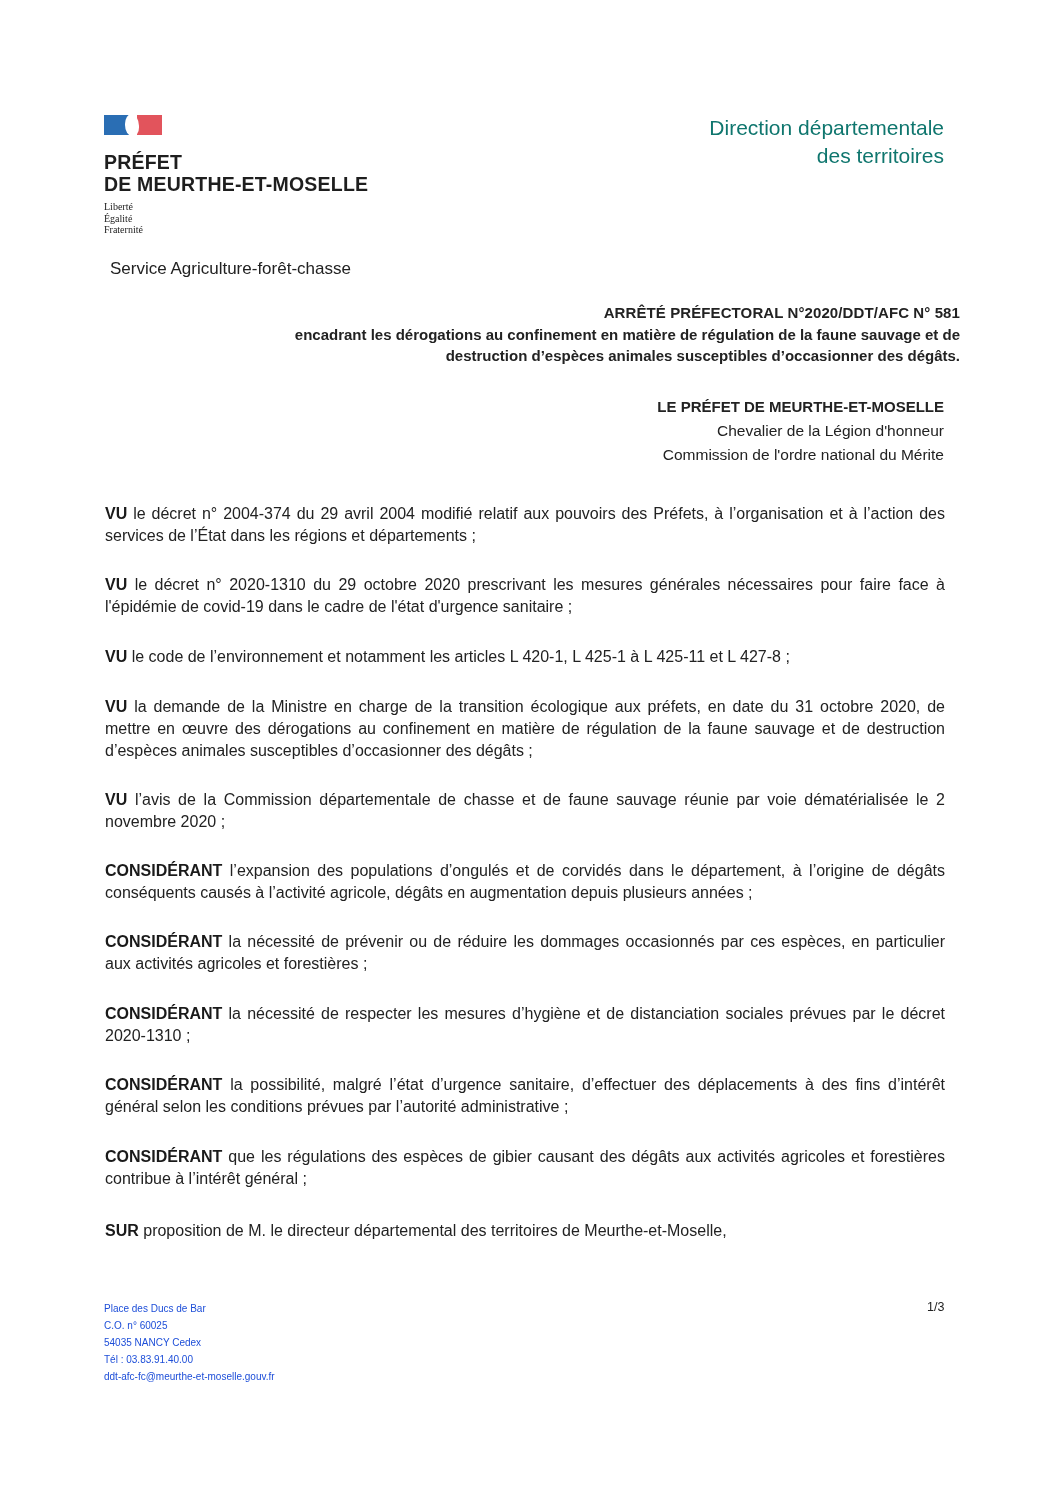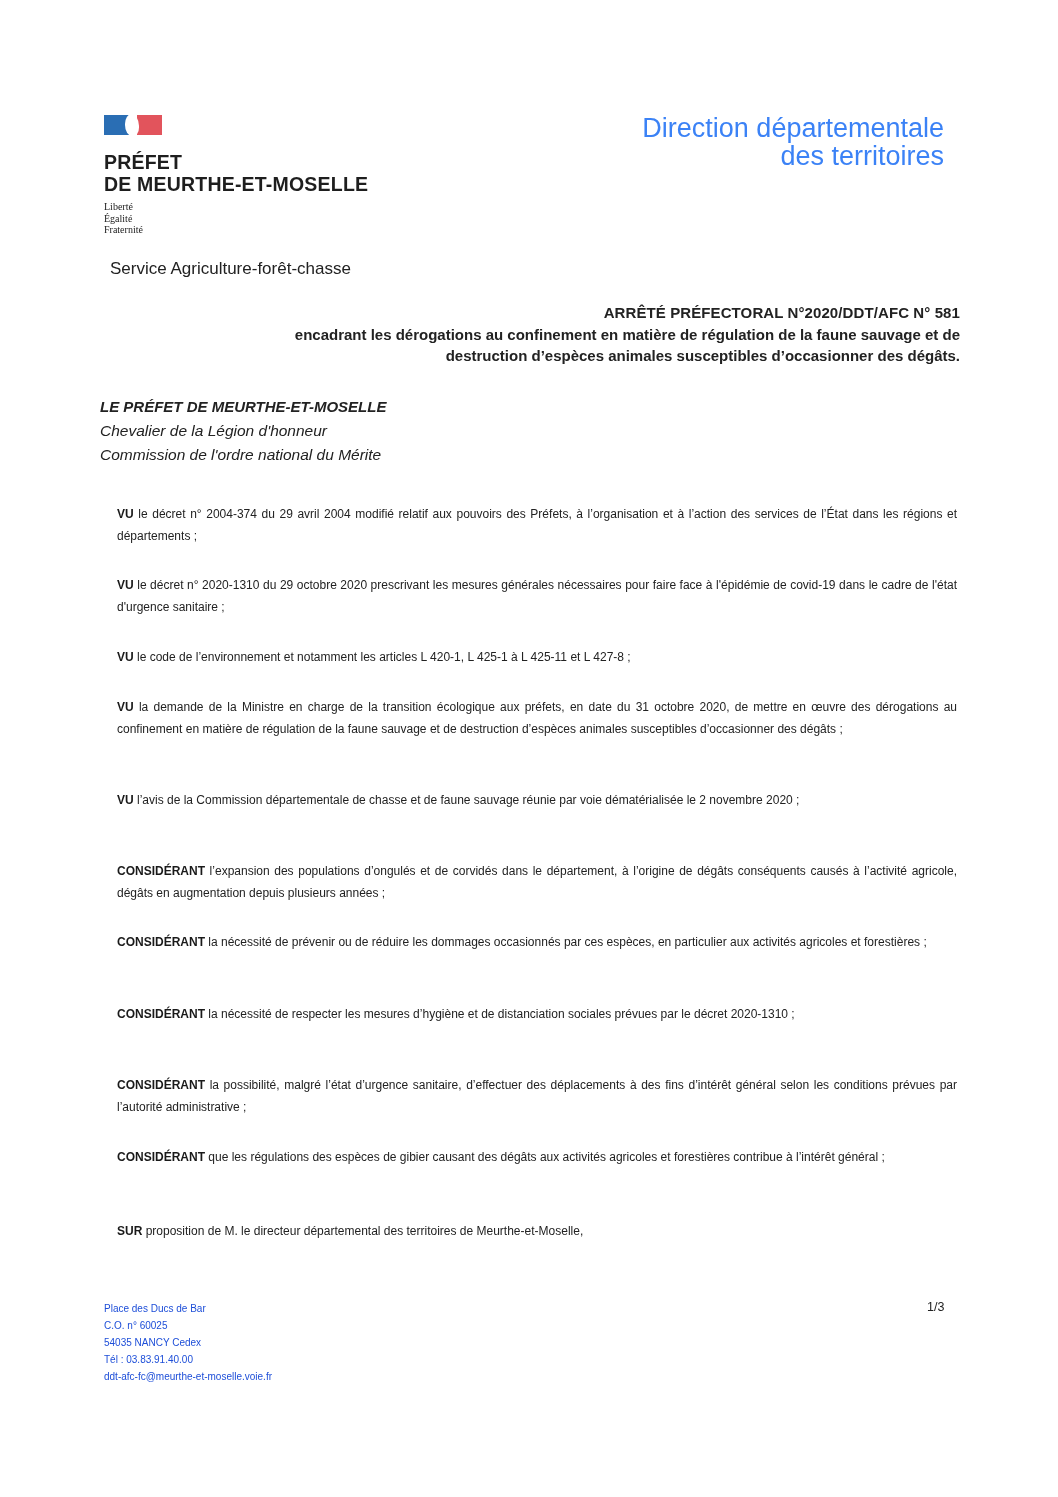--- a/index.html
+++ b/index.html
@@ -7,30 +7,30 @@
       width: 1058px; height: 1497px; position: relative; overflow: hidden;
       color: #222; font-family: "Liberation Sans", sans-serif;
     }
     .logo-block { position: absolute; left: 104px; top: 114px; }
     .flag { position: relative; width: 58px; height: 22px; }
     .flag .blue { position: absolute; left: 0; top: 1px; width: 27px; height: 20px; background: #2a6eb4; }
     .flag .red { position: absolute; left: 33px; top: 1px; width: 25px; height: 20px; background: #e2545c; }
     .flag .profile { position: absolute; left: 21px; top: 0; width: 14px; height: 22px; background: #fff; border-radius: 45% 55% 40% 50%; }
     .prefet-name { margin-top: 15px; font-weight: bold; font-size: 19.5px; line-height: 22px; color: #1e1e1e; letter-spacing: 0.2px; }
     .devise { margin-top: 6px; font-family: "Liberation Serif", serif; font-size: 10px; line-height: 11.5px; color: #222; }
-    .direction { position: absolute; right: 114px; top: 114px; text-align: right; font-size: 27px; line-height: 28px; color: #3b82f6; }
+    .direction { position: absolute; right: 114px; top: 114px; text-align: right; font-size: 21px; line-height: 28px; color: #0f766e; }
     .service { position: absolute; left: 110px; top: 259px; font-size: 17px; color: #222; }
     .title-block { position: absolute; left: 100px; width: 860px; top: 302px; text-align: right; font-family: Liberation Sans, sans-serif; }
     .arrete-title { font-weight: bold; font-size: 15px; line-height: 22px; letter-spacing: 0.1px; }
     .arrete-subtitle { font-weight: bold; font-size: 15px; line-height: 21px; }
-    .prefet-block { position: absolute; left: 100px; width: 860px; top: 395px; text-align: left; font-size: 15.5px; line-height: 24px; font-style: italic; }
+    .prefet-block { position: absolute; left: 84px; width: 860px; top: 395px; text-align: right; font-size: 15.5px; line-height: 24px; }
     .prefet-block .strong { font-weight: bold; font-size: 15px; }
     .body-par {
       position: absolute; left: 105px; width: 840px;
-      font-size: 12px; line-height: 22px; text-align: justify; color: #222; margin-left: 12px;
+      font-size: 16px; line-height: 22px; text-align: justify; color: #222;
     }
     .body-par b { font-weight: bold; color: #1a1a1a; }
     .footer-addr { position: absolute; left: 104px; top: 1300px; font-size: 10px; line-height: 17px; color: #1d4ed8; }
     .page-num { position: absolute; left: 927px; top: 1300px; font-size: 12.5px; color: #222; }
   </style>
 </head>
 <body>
 
 <div class="logo-block">
   <div class="flag">
@@ -78,16 +78,16 @@
 <div class="body-par" style="top:1003px"><b>CONSIDÉRANT</b><span> la nécessité de respecter les mesures d’hygiène et de distanciation sociales prévues par le décret 2020-1310 ;</span></div>
 <div class="body-par" style="top:1074px"><b>CONSIDÉRANT</b><span> la possibilité, malgré l’état d’urgence sanitaire, d’effectuer des déplacements à des fins d’intérêt général selon les conditions prévues par l’autorité administrative ;</span></div>
 <div class="body-par" style="top:1146px"><b>CONSIDÉRANT</b><span> que les régulations des espèces de gibier causant des dégâts aux activités agricoles et forestières contribue à l’intérêt général ;</span></div>
 <div class="body-par" style="top:1220px"><b>SUR</b><span> proposition de M. le directeur départemental des territoires de Meurthe-et-Moselle,</span></div>
 
 <div class="footer-addr">
   <div>Place des Ducs de Bar</div>
   <div>C.O. n° 60025</div>
   <div>54035 NANCY Cedex</div>
   <div>Tél : 03.83.91.40.00</div>
-  <div>ddt-afc-fc@meurthe-et-moselle.voie.fr</div>
+  <div>ddt-afc-fc@meurthe-et-moselle.gouv.fr</div>
 </div>
 
 <div class="page-num">1/3</div>
 
 </body></html>

